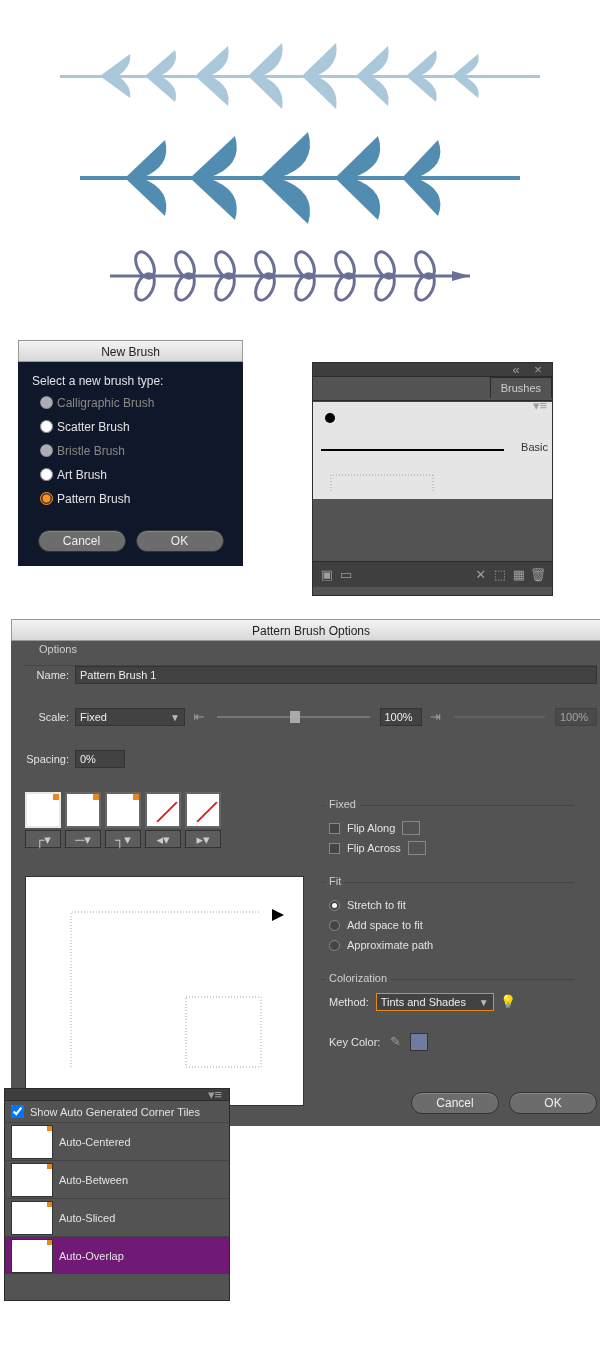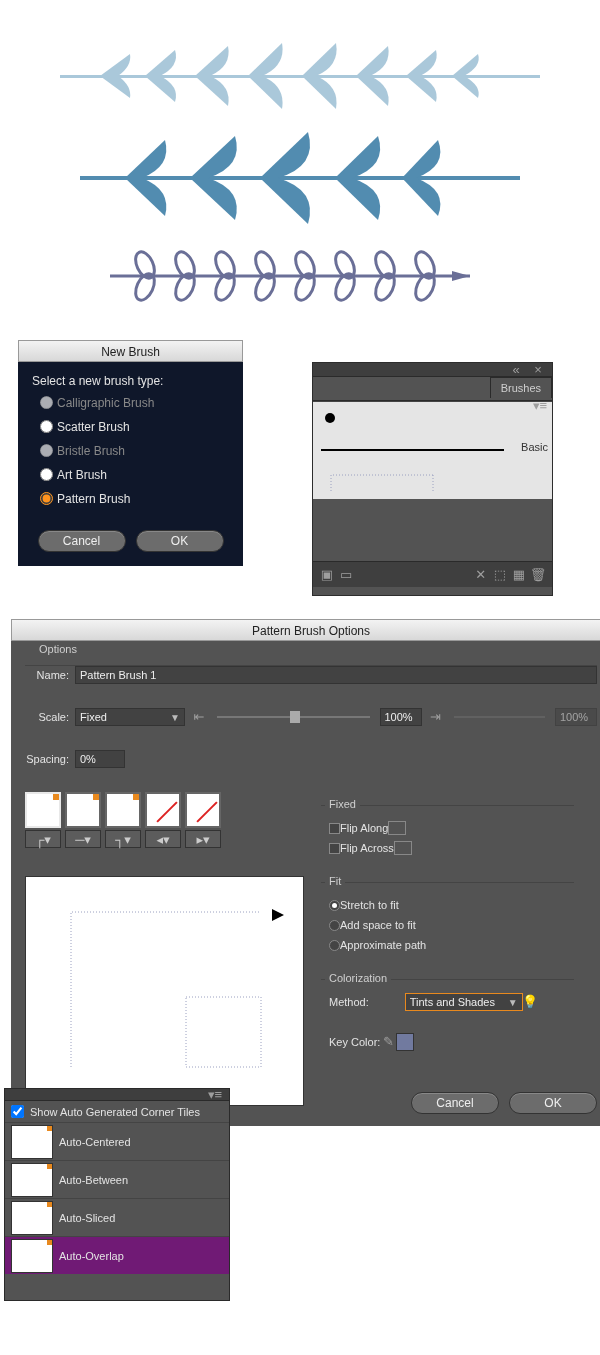--- a/index.html
+++ b/index.html
@@ -58,21 +58,21 @@
 .tile .corner { position:absolute; top:0; right:0; width:6px; height:6px; background:#e8891e; }
 .tile.none::after { content:""; position:absolute; left:6px; top:17px; width:28px; height:2px; background:#d22; transform:rotate(-45deg); }
 .tile-arrows { display:flex; gap:4px; margin-top:2px; }
 .tile-arrow { width:36px; height:18px; background:#5c5c5c; border:1px solid #333; display:flex; align-items:center; justify-content:center; color:#ccc; font-size:13px; }
 
 .preview { position:absolute; left:14px; top:235px; width:279px; height:230px; background:#fff; border:1px solid #333; }
 
 .right-col { position:absolute; left:310px; top:164px; width:253px; }
 .rc-sect { border-top:1px solid #444; padding:12px 8px 16px 8px; margin-bottom:8px; position:relative; }
 .rc-sect .sect-title { left:4px; }
-.cb-row { display:flex; align-items:center; gap:0; height:20px; }
+.cb-row { display:flex; align-items:center; gap:7px; height:20px; }
 .radio-dot { appearance:none; width:11px; height:11px; border-radius:50%; border:1px solid #888; background:#444; position:relative; }
 .radio-dot:checked::after { content:""; position:absolute; left:2px; top:2px; width:5px; height:5px; border-radius:50%; background:#fff; }
 .cb-sq { appearance:none; width:11px; height:11px; border:1px solid #888; background:#444; }
 .key-sw { width:18px; height:18px; background:#717a9f; border:1px solid #333; display:inline-block; }
 
 .pbo-btns { position:absolute; right:14px; bottom:12px; display:flex; gap:10px; }
 
 
 .popup-corners { position:absolute; left:4px; top:1088px; width:226px; height:213px; background:#535353; border:1px solid #2a2a2a; color:#e3e3e3; font-size:11px; }
 .pc-head { height:12px; background:#3e3e3e; border-bottom:1px solid #2a2a2a; display:flex; justify-content:flex-end; align-items:center; padding-right:6px; }
@@ -325,21 +325,21 @@
         <div class="cb-row">
           <input type="radio" name="fit" class="radio-dot" style="">
           <span>Approximate path</span>
         </div>
       </div>
 
       <div class="rc-sect">
         <span class="sect-title">Colorization</span>
         <div class="cb-row">
           <span>Method:</span>
-          <div class="sel orange" style="width:118px;margin-left:36px;">
+          <div class="sel orange" style="width:118px;">
             <span>Tints and Shades</span>
               <span class="arrow">▼</span>
           </div>
           <span class="icon">💡</span>
         </div>
         <div class="cb-row" style="margin-top:20px;">
           <span>Key Color:</span>
           <span class="icon">✎</span>
           <span class="key-sw"></span>
         </div>

